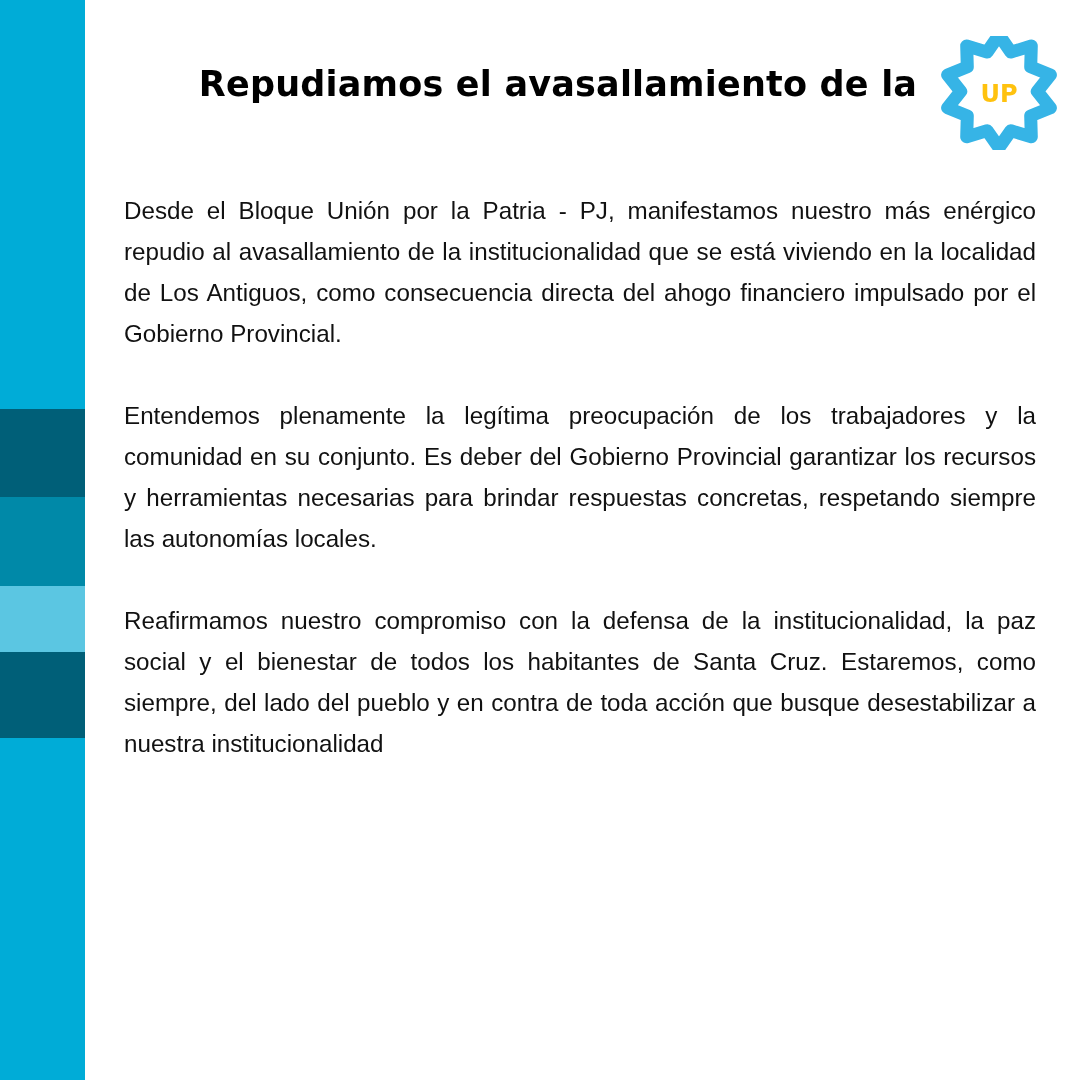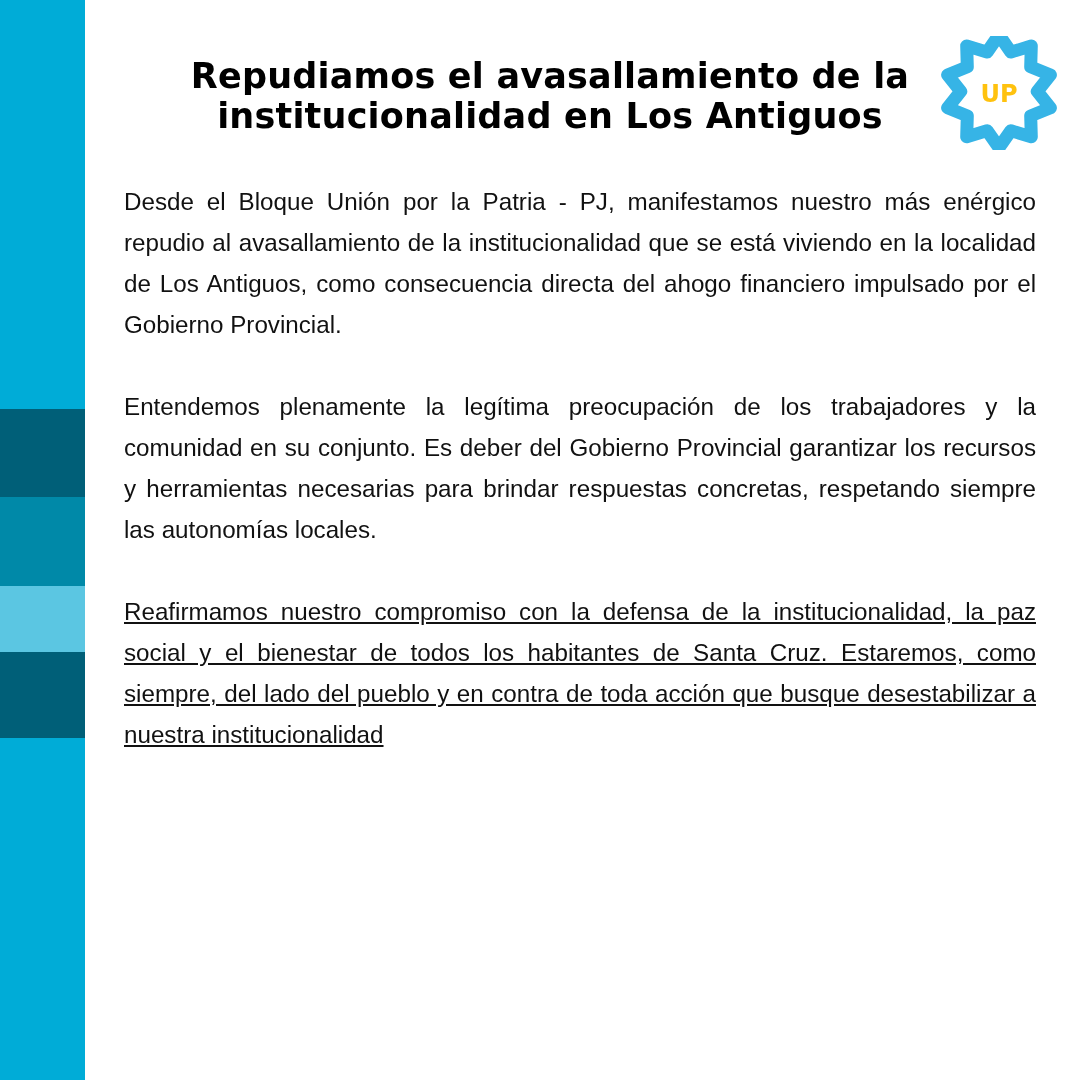--- a/index.html
+++ b/index.html
@@ -10,36 +10,35 @@
       position:absolute; left:130px; top:56px; width:840px;
       text-align:center; font-family:"DejaVu Sans", sans-serif; font-weight:bold;
       font-size:35px; line-height:40px; color:#000; letter-spacing:0.2px;
     }
     .logo { position:absolute; left:941px; top:36px; width:116px; height:114px; }
     .body-text {
       position:absolute; left:124px; top:181px; width:912px;
       font-family:"Liberation Sans", sans-serif; font-size:24.2px; line-height:41px;
       color:#111; text-align:justify;
     }
-    .body-text p { margin:0 0 41px 0; }
-    .body-text p:last-child { margin-bottom:0;text-decoration:underline; }
+    .body-text p { margin:9px 0 41px 0; }
+    .body-text p:last-child { margin-bottom:0; }
   </style>
 </head>
 <body>
 
 <div class="sidebar" style="background:#00acd7;">
   <div class="stripe" style="top:409px;height:88px;background:#005f78;"></div>
   <div class="stripe" style="top:497px;height:89px;background:#0089a8;"></div>
   <div class="stripe" style="top:586px;height:66px;background:#5bc6e2;"></div>
   <div class="stripe" style="top:652px;height:86px;background:#005f78;"></div>
 </div>
 
-<h1 class="title" style="margin:0;">
+<h1 class="title" style="margin:8px;">
   <span>Repudiamos el avasallamiento de la</span><br>
-  <span>institucionalidad en Los Antiguos</span>
 </h1>
 
 <div class="logo">
   <svg width="116" height="114" viewBox="0 0 116 114">
     <polygon points="58,3 69.9,20.5 90.3,14.2 89.7,35.6 109.4,43.8 96.3,60.6 109.4,77.4 89.7,85.6 90.3,107 69.9,100.7 58,118 46.1,100.7 25.7,107 26.3,85.6 6.6,77.4 19.7,60.6 6.6,43.8 26.3,35.6 25.7,14.2 46.1,20.5" transform="translate(0,-4) scale(1,0.98)" fill="#ffffff" stroke="#36b4e6" stroke-width="13" stroke-linejoin="round"></polygon>
     <text x="58" y="66" text-anchor="middle" font-family="DejaVu Sans, sans-serif" font-weight="bold" font-size="24" fill="#ffc20e">UP</text>
   </svg>
 </div>
 
 <div class="body-text">

